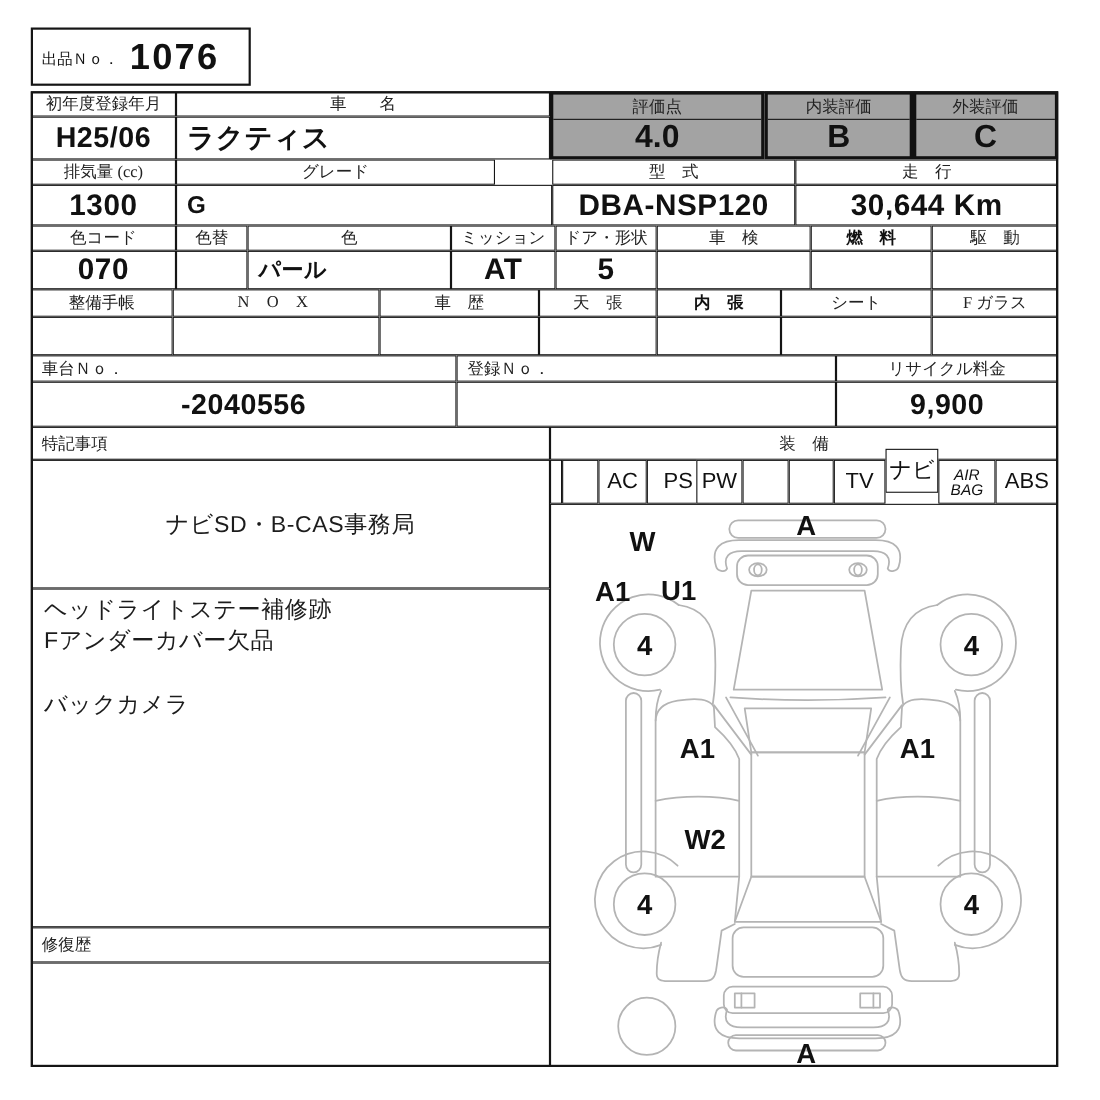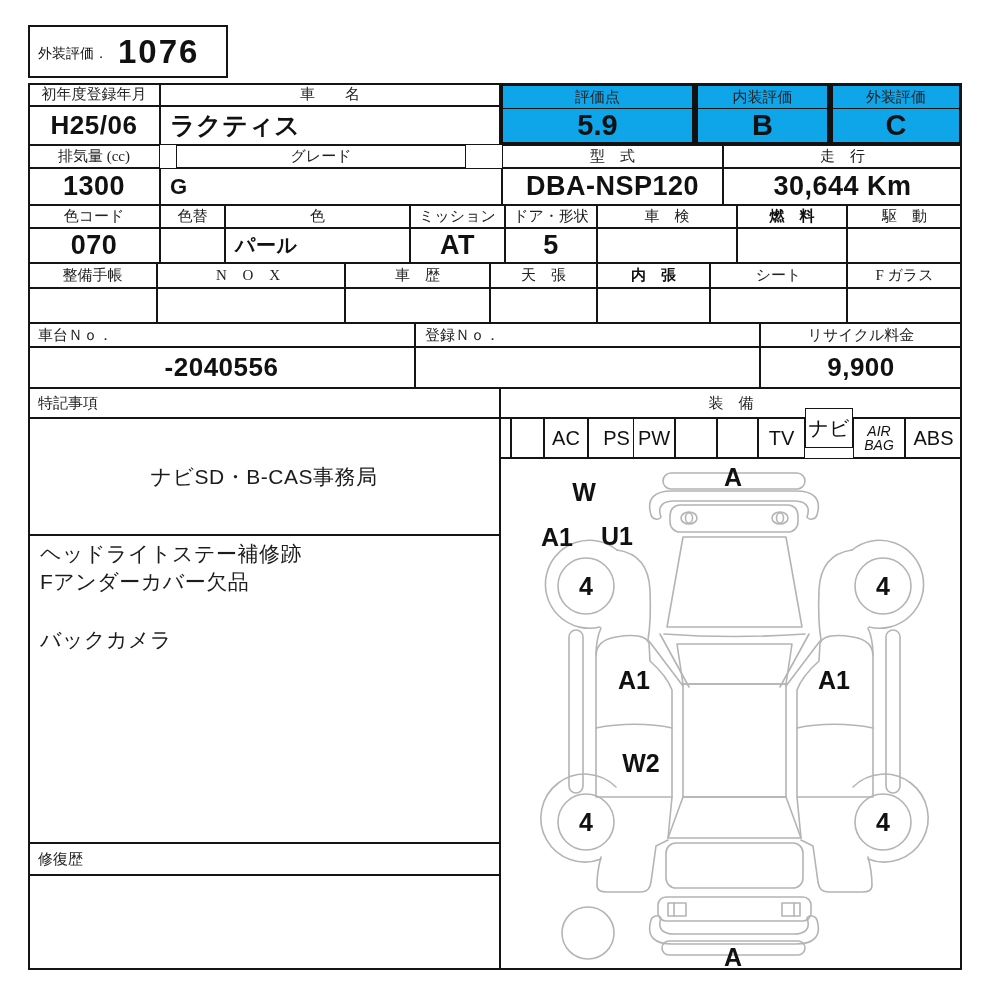--- a/index.html
+++ b/index.html
@@ -5,64 +5,64 @@
   html,body{margin:0;padding:0;background:#fff;}
   .page{position:relative;width:1000px;height:1000px;background:#fff;overflow:hidden;
         font-family:"Liberation Sans","DejaVu Sans",sans-serif;color:#111;}
   .cell{position:absolute;box-sizing:border-box;border:1px solid #151515;background:#fff;
         display:flex;align-items:center;justify-content:center;overflow:hidden;}
   .hdr{font-family:"Liberation Serif","DejaVu Serif",serif;font-size:15px;font-weight:400;color:#222;}
   .bhdr{font-weight:bold;color:#111;}
   .val{font-weight:bold;font-size:27px;letter-spacing:0.5px;}
   .left{justify-content:flex-start;padding-left:9px;}
   .frame{position:absolute;box-sizing:border-box;border:2px solid #151515;background:transparent;pointer-events:none;}
-  .evalbox{position:absolute;box-sizing:border-box;border:3px solid #111;display:flex;flex-direction:column;background:#0ea5e9;}
+  .evalbox{position:absolute;box-sizing:border-box;border:3px solid #111;display:flex;flex-direction:column;background:#a3a3a3;}
   .evalbox .ehdr{height:22px;border-bottom:1px solid #151515;display:flex;align-items:center;justify-content:center;
         font-family:"Liberation Serif","DejaVu Serif",serif;font-size:15px;color:#222;}
   .evalbox .eval{flex:1;display:flex;align-items:center;justify-content:center;font-weight:bold;font-size:29px;}
   .lotbox{position:absolute;left:28px;top:25px;width:200px;height:53px;box-sizing:border-box;
         border:2px solid #151515;display:flex;align-items:center;padding-left:8px;gap:10px;background:#fff;}
   .lotbox .llab{font-family:"Liberation Serif","DejaVu Serif",serif;font-size:14px;margin-top:4px;}
   .lotbox .lval{font-size:33px;font-weight:bold;letter-spacing:2px;}
   .note{position:absolute;font-size:21px;font-weight:500;color:#1c1c1c;letter-spacing:0.5px;}
   .eq{font-size:20px;font-weight:400;white-space:pre-line;text-align:center;line-height:1.0;}
   .eq.small{font-size:14px;letter-spacing:0;font-style:italic;}
   svg text{font-family:"Liberation Sans","DejaVu Sans",sans-serif;font-weight:bold;font-size:25px;fill:#111;text-anchor:middle;}
 </style>
 </head>
 <body>
 
 <div class="page">
 
   <div class="lotbox">
-    <span class="llab">外装評価．</span>
+    <span class="llab">出品Ｎｏ．</span>
     <span class="lval">1076</span>
   </div>
 
   <div class="cell hdr" style="left:28px;top:83px;width:132px;height:23px">初年度登録年月</div>
   <div class="cell val" style="left:28px;top:106px;width:132px;height:39px;font-size:26px">H25/06</div>
   <div class="cell hdr" style="left:160px;top:83px;width:340px;height:23px">車　　名</div>
   <div class="cell val left" style="left:160px;top:106px;width:340px;height:39px;font-size:25px">ラクティス</div>
 
   <div class="evalbox" style="left:500px;top:83px;width:195px;height:62px">
     <div class="ehdr">評価点</div>
-    <div class="eval">5.9</div>
+    <div class="eval">4.0</div>
   </div>
   <div class="evalbox" style="left:695px;top:83px;width:135px;height:62px">
     <div class="ehdr">内装評価</div>
     <div class="eval">B</div>
   </div>
   <div class="evalbox" style="left:830px;top:83px;width:132px;height:62px">
     <div class="ehdr">外装評価</div>
     <div class="eval">C</div>
   </div>
 
   <div class="cell hdr" style="left:28px;top:145px;width:132px;height:23px">排気量 (cc)</div>
   <div class="cell val" style="left:28px;top:168px;width:132px;height:37px">1300</div>
-  <div class="cell hdr" style="left:176px;top:145px;width:290px;height:23px">グレード</div>
+  <div class="cell hdr" style="left:160px;top:145px;width:290px;height:23px">グレード</div>
   <div class="cell val left" style="left:160px;top:168px;width:342px;height:37px;font-size:22px">G</div>
   <div class="cell hdr" style="left:502px;top:145px;width:221px;height:23px">型　式</div>
   <div class="cell val" style="left:502px;top:168px;width:221px;height:37px">DBA-NSP120</div>
   <div class="cell hdr" style="left:723px;top:145px;width:239px;height:23px">走　行</div>
   <div class="cell val" style="left:723px;top:168px;width:239px;height:37px">30,644 Km</div>
 
   <div class="cell hdr" style="left:28px;top:205px;width:132px;height:23px">色コード</div>
   <div class="cell val" style="left:28px;top:228px;width:132px;height:35px">070</div>
   <div class="cell hdr" style="left:160px;top:205px;width:65px;height:23px">色替</div>
   <div class="cell val" style="left:160px;top:228px;width:65px;height:35px"></div>

